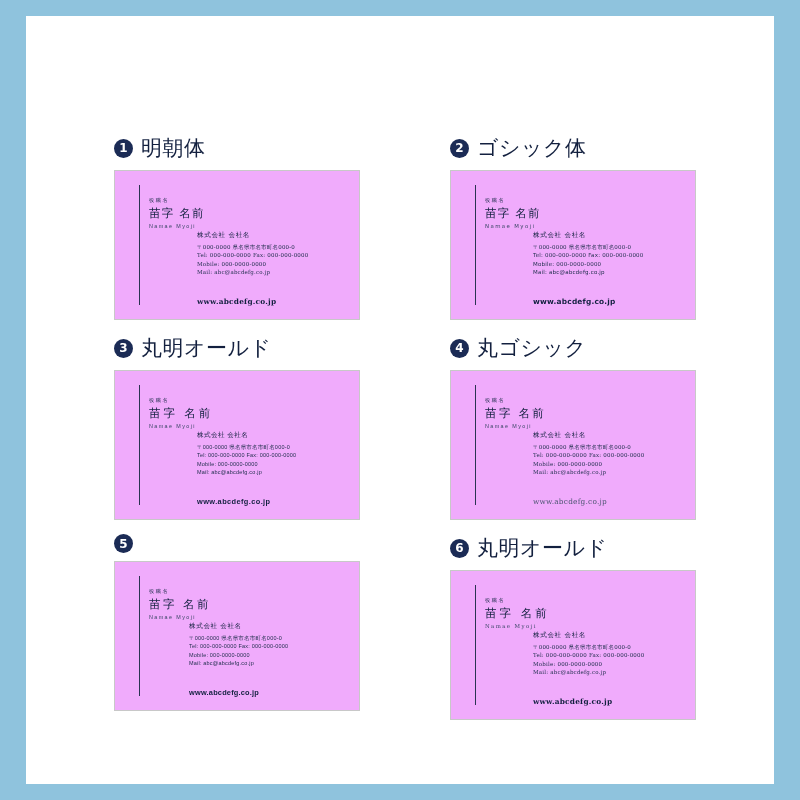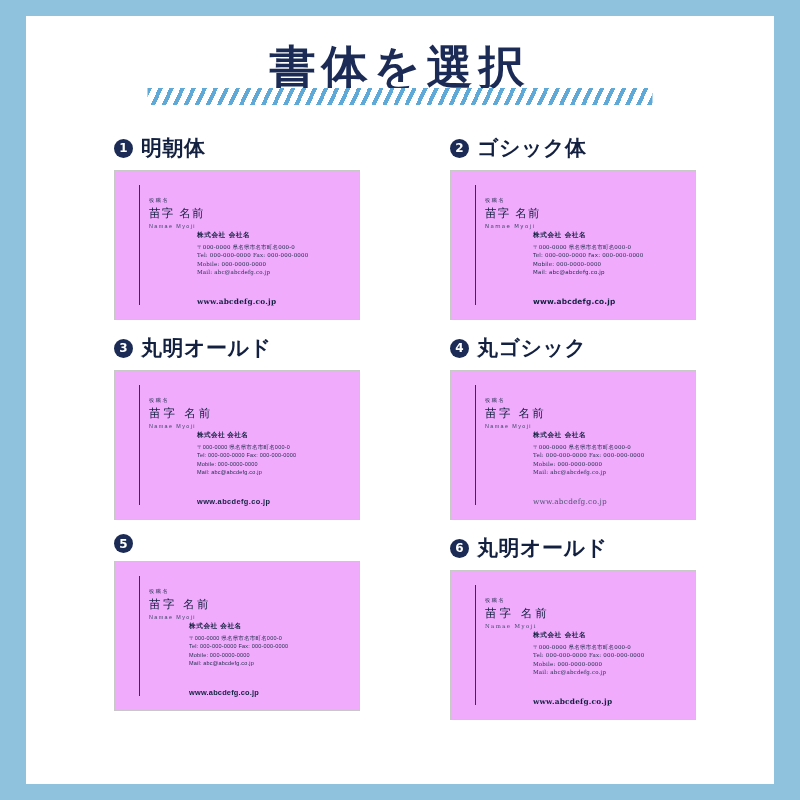--- a/index.html
+++ b/index.html
@@ -80,21 +80,21 @@
     font-size: 12px;
     font-weight: 700;
     display: flex;
     align-items: center;
     justify-content: center;
     flex: none;
     font-family: "DejaVu Sans", sans-serif;
   }
   .font-name {
     font-size: 21px;
-    font-weight: 700;
+    font-weight: 400;
     color: #13203f;
     letter-spacing: 0.5px;
     font-family: "DejaVu Sans", "Liberation Sans", sans-serif;
     white-space: nowrap;
   }
   
   .card {
     position: relative;
     width: 246px;
     height: 150px;
@@ -135,21 +135,21 @@
   }
   .card .info-area {
     position: absolute;
     right: 12px;
     bottom: 13px;
     text-align: left;
     width: 150px;
   }
   .company {
     font-size: 6.6px;
-    font-weight: 700;
+    font-weight: 400;
     color: #12203f;
     letter-spacing: 0.6px;
     margin-bottom: 3px;
   }
   .addr, .contact {
     font-size: 5.5px;
     color: #22304f;
     line-height: 1.55;
     letter-spacing: 0.2px;
   }
@@ -177,24 +177,20 @@
   .s-tsukua .info-area { width: 158px; }
   .s-marumin .name-jp { letter-spacing: 3px; }
   .s-marumin * { font-family: "DejaVu Serif", "Liberation Serif", serif; }
   .s-marumin .url { font-weight: 700; }
 </style>
 </head>
 <body>
 
 <div class="page">
 
-  <div class="title-block">
-    <div class="title">書体を選択</div>
-    <div class="stripes"></div>
-  </div>
 
   <div class="grid">
 
     <div class="cell">
       <div class="cell-head">
         <span class="num">1</span>
         <span class="font-name">明朝体</span>
       </div>
       <div class="card s-mincho">
         <div class="vrule"></div>

